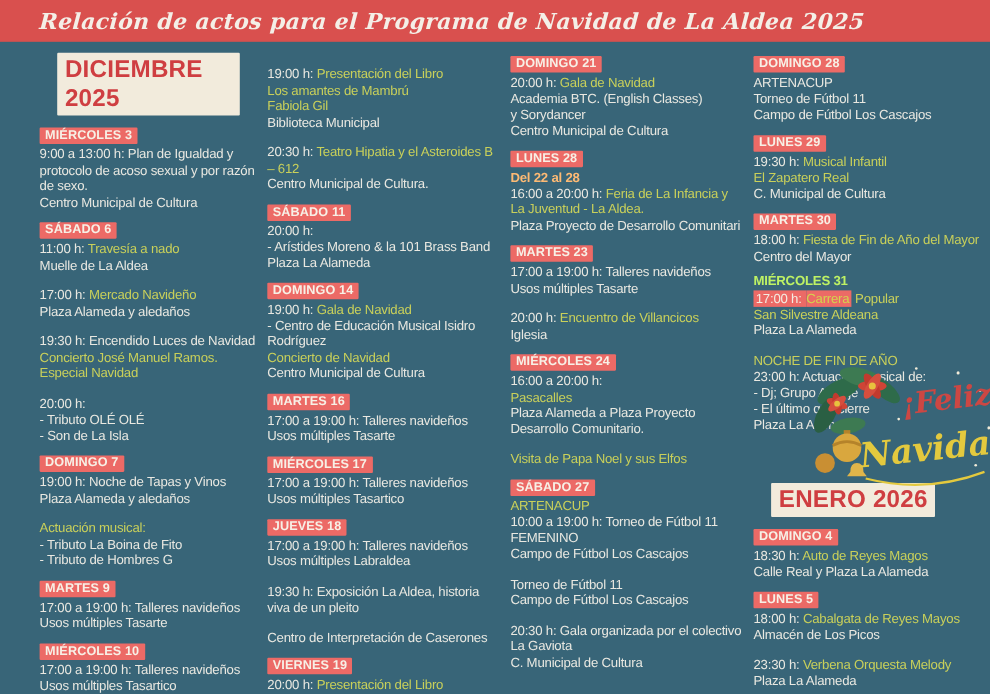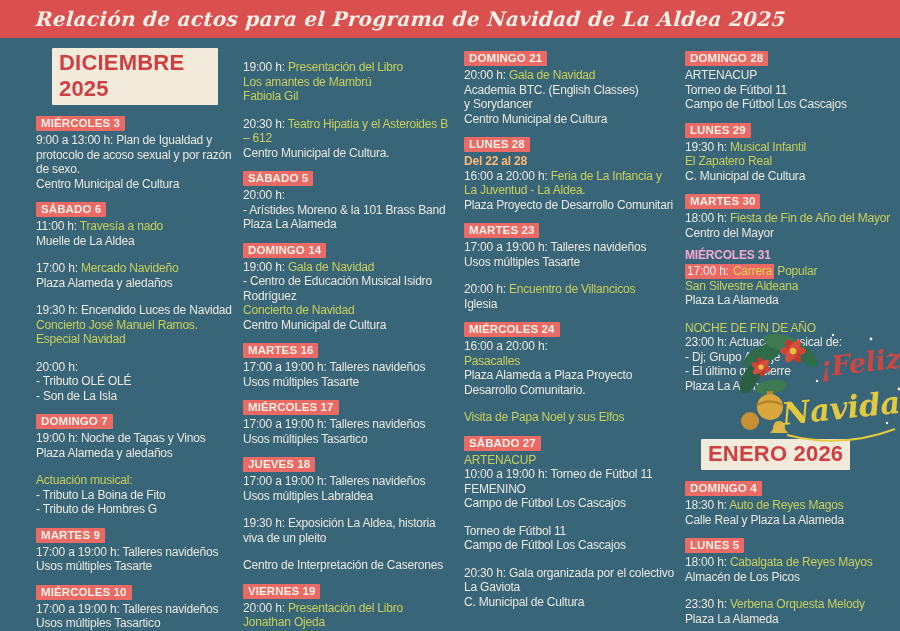--- a/index.html
+++ b/index.html
@@ -35,21 +35,21 @@
     font-weight:bold;font-size:22px;letter-spacing:0.2px;
     padding:2px 7px 3px;border-radius:1px;
   }
   .block-day{margin:8px 0 2px;}
   .day-badge{
     display:inline-block;background:#ec6a66;color:#f7f0e6;
     font-weight:bold;font-size:11.5px;letter-spacing:0.1px;
     padding:1px 5px 2px;border-radius:1px;
   }
   .block-day-plain{
-    margin:8px 0 2px;color:#f9a8d4;font-weight:bold;font-size:12px;
+    margin:8px 0 2px;color:#bef264;font-weight:bold;font-size:12px;
   }
   .block-para{
     margin:13px 0 0;
     font-size:12px;line-height:14.5px;color:#e9e8e1;
   }
   .block-day + .block-para, .block-day-plain + .block-para{margin-top:2px;}
   .column > .block-para:first-child{margin-top:16px;}
   .column > .block-day:first-child{margin-top:4px;}
   .seg-w{color:#e9e8e1;}
   .seg-y{color:#c9d05a;}
@@ -118,26 +118,27 @@
           <div class="event-line"><span class="seg-w">17:00 a 19:00 h: Talleres navideños</span></div>
           <div class="event-line"><span class="seg-w">Usos múltiples Tasartico</span></div>
         </div>
         <div class="block-day"><span class="day-badge">JUEVES 11</span></div>
       </div>
       <div class="column">
         <div class="block-para">
           <div class="event-line"><span class="seg-w">19:00 h: </span><span class="seg-y">Presentación del Libro</span></div>
           <div class="event-line"><span class="seg-y">Los amantes de Mambrú</span></div>
           <div class="event-line"><span class="seg-y">Fabiola Gil</span></div>
+          <div class="event-line"><span class="seg-w">Biblioteca Municipal</span></div>
         </div>
         <div class="block-para">
           <div class="event-line"><span class="seg-w">20:30 h: </span><span class="seg-y">Teatro Hipatia y el Asteroides B – 612</span></div>
           <div class="event-line"><span class="seg-w">Centro Municipal de Cultura.</span></div>
         </div>
-        <div class="block-day"><span class="day-badge">SÁBADO 5</span></div>
+        <div class="block-day"><span class="day-badge">SÁBADO 11</span></div>
         <div class="block-para">
           <div class="event-line"><span class="seg-w">20:00 h:</span></div>
           <div class="event-line"><span class="seg-w">- Arístides Moreno &amp; la 101 Brass Band</span></div>
           <div class="event-line"><span class="seg-w">Plaza La Alameda</span></div>
         </div>
         <div class="block-day"><span class="day-badge">DOMINGO 14</span></div>
         <div class="block-para">
           <div class="event-line"><span class="seg-w">19:00 h: </span><span class="seg-y">Gala de Navidad</span></div>
           <div class="event-line"><span class="seg-w">- Centro de Educación Musical Isidro Rodríguez</span></div>
           <div class="event-line"><span class="seg-y">Concierto de Navidad</span></div>

